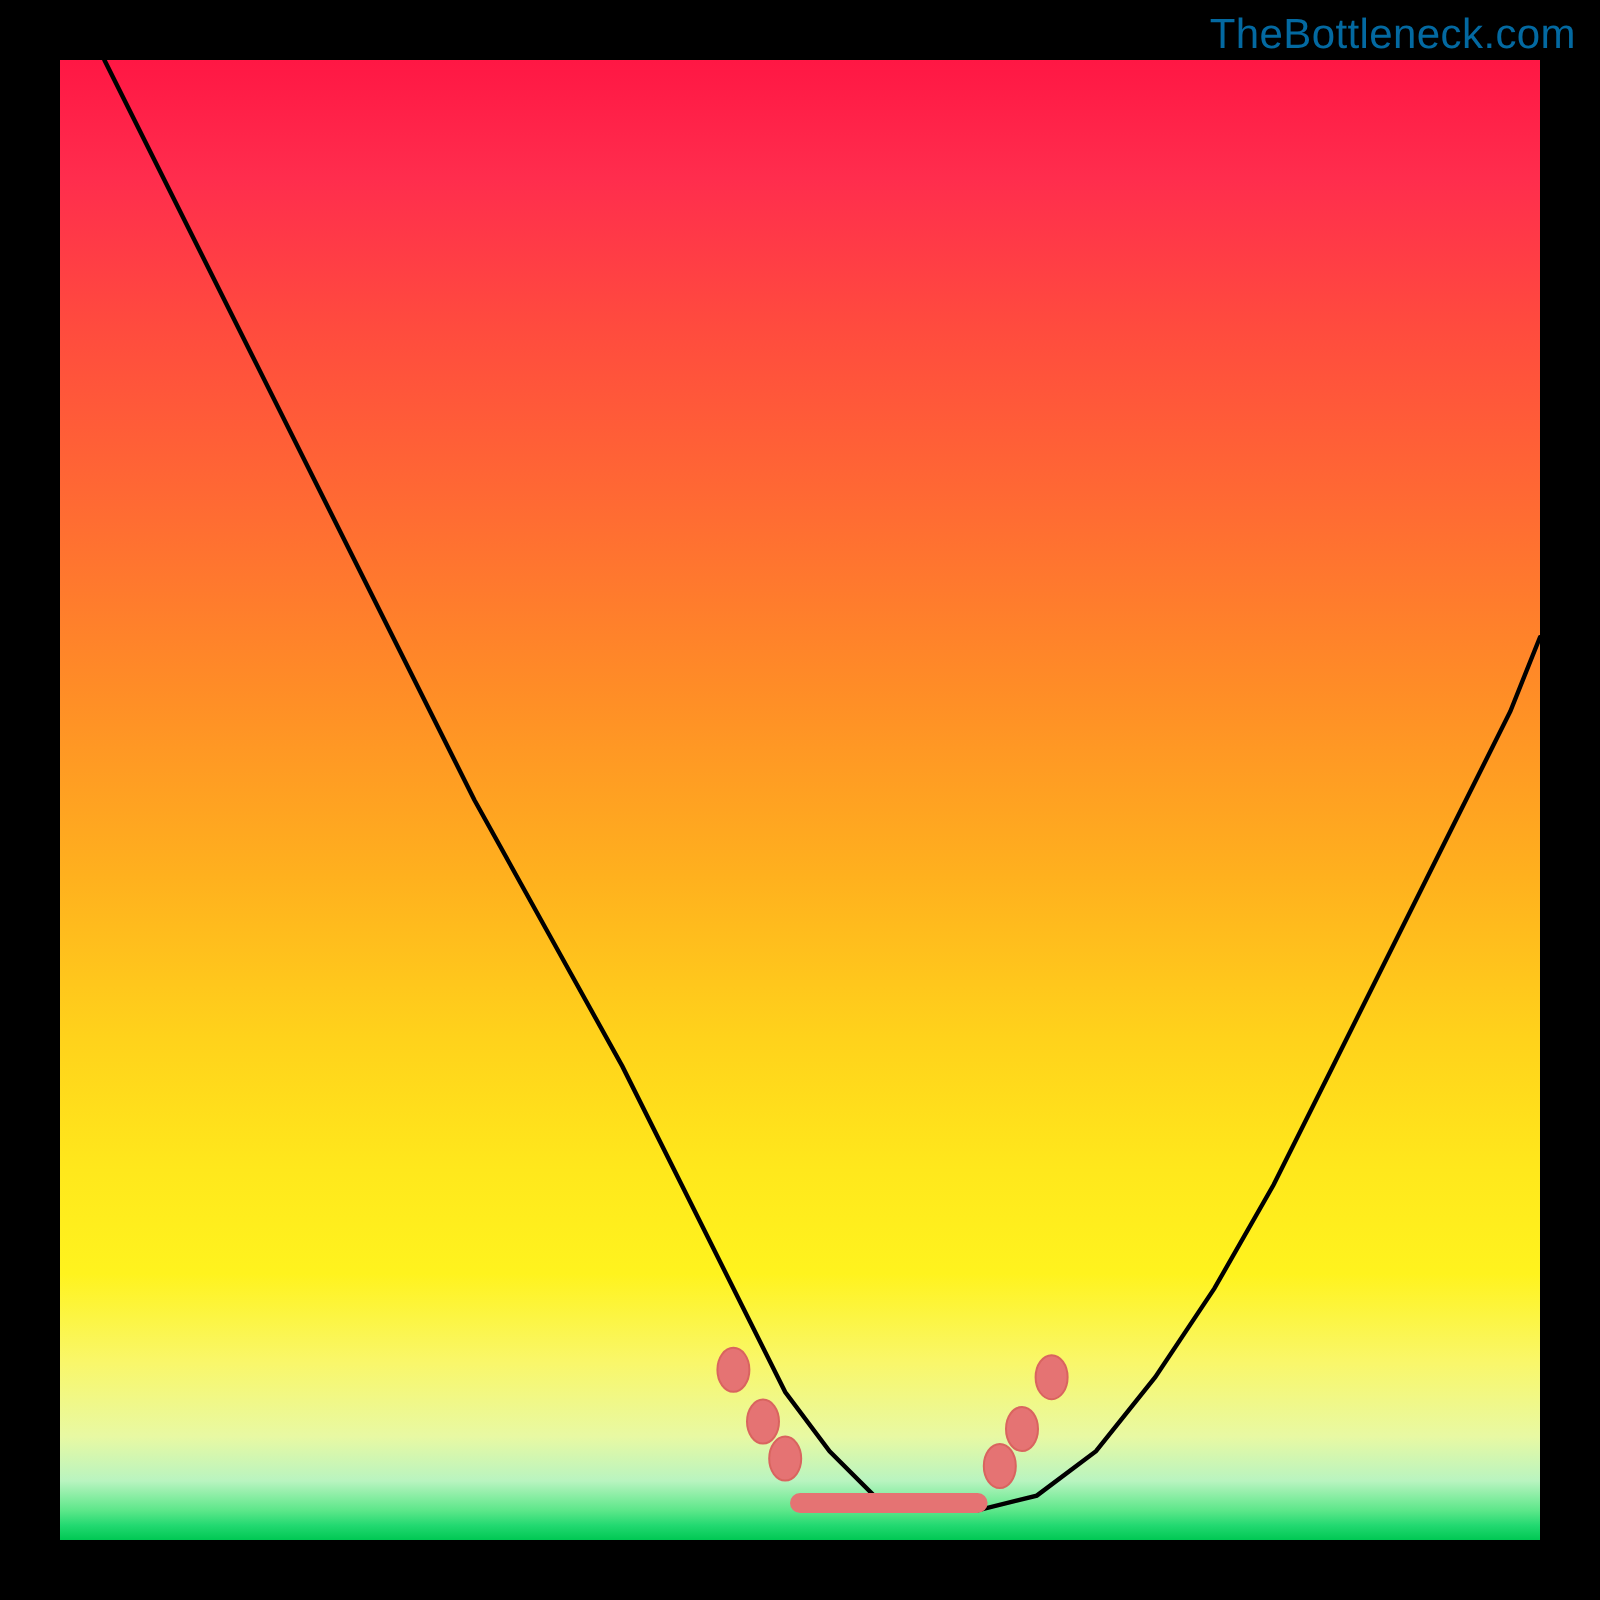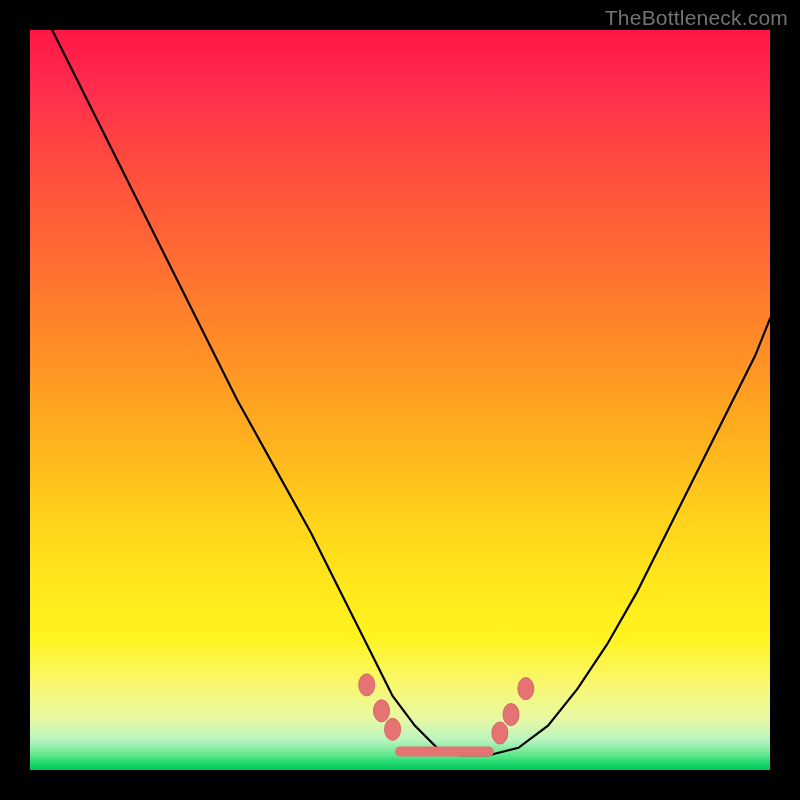--- a/index.html
+++ b/index.html
@@ -44,21 +44,21 @@
       #b9f4c0 96%,
       #5de78a 98%,
       #23d971 99%,
       #00c853 100%
     );
   }
   .watermark {
     position: absolute;
     top: 6px;
     right: 12px;
-    color: #737373;
+    color: #0369a1;
     font-size: 21px;
     font-weight: 400;
     letter-spacing: 0.2px;
     user-select: none;
   }
   svg.overlay {
     position: absolute;
     top: 0; left: 0;
     width: 740px; height: 740px;
   }

